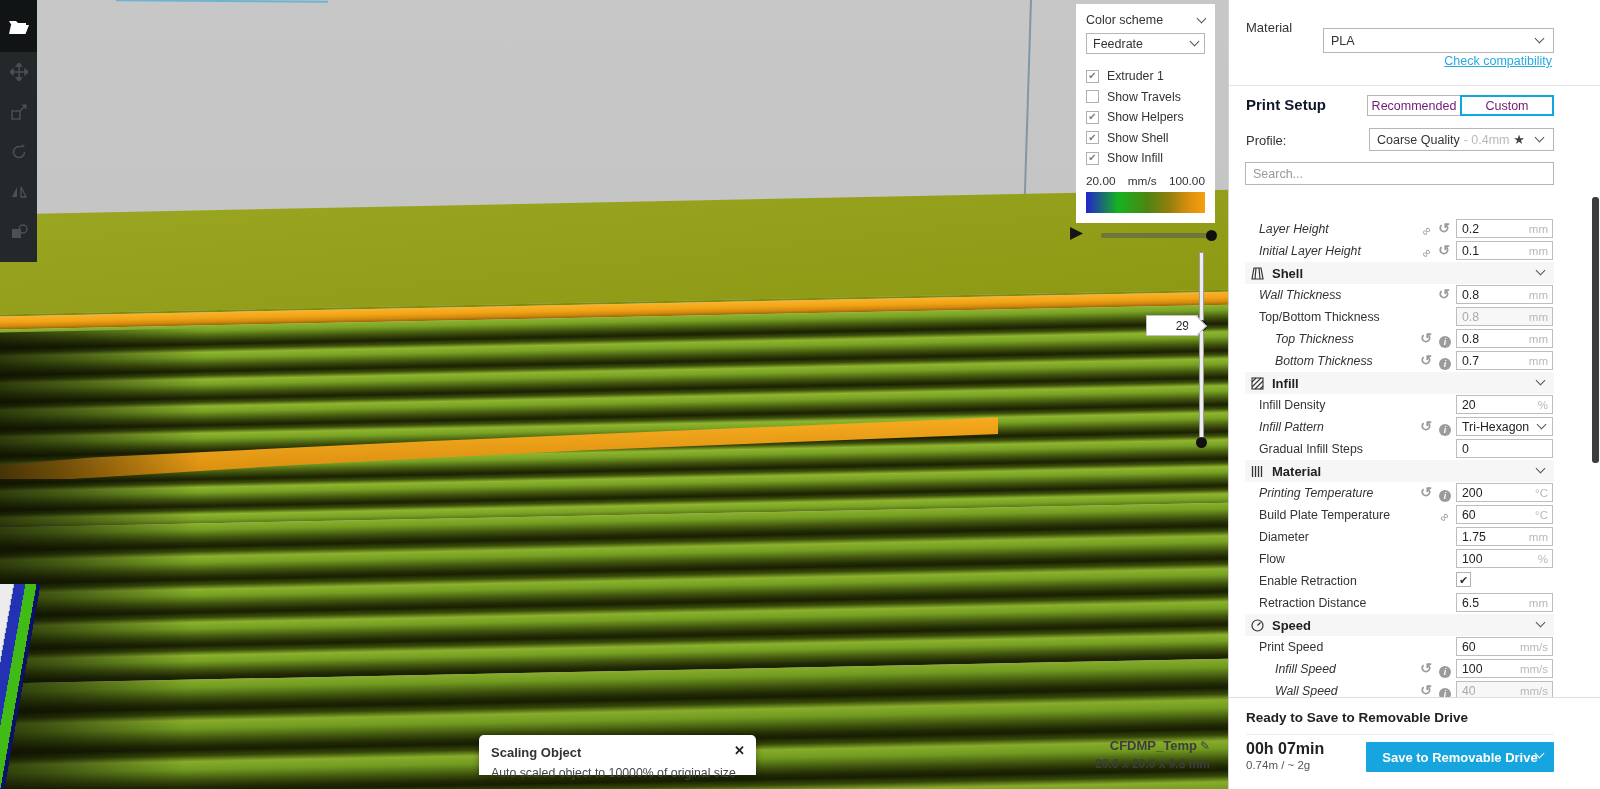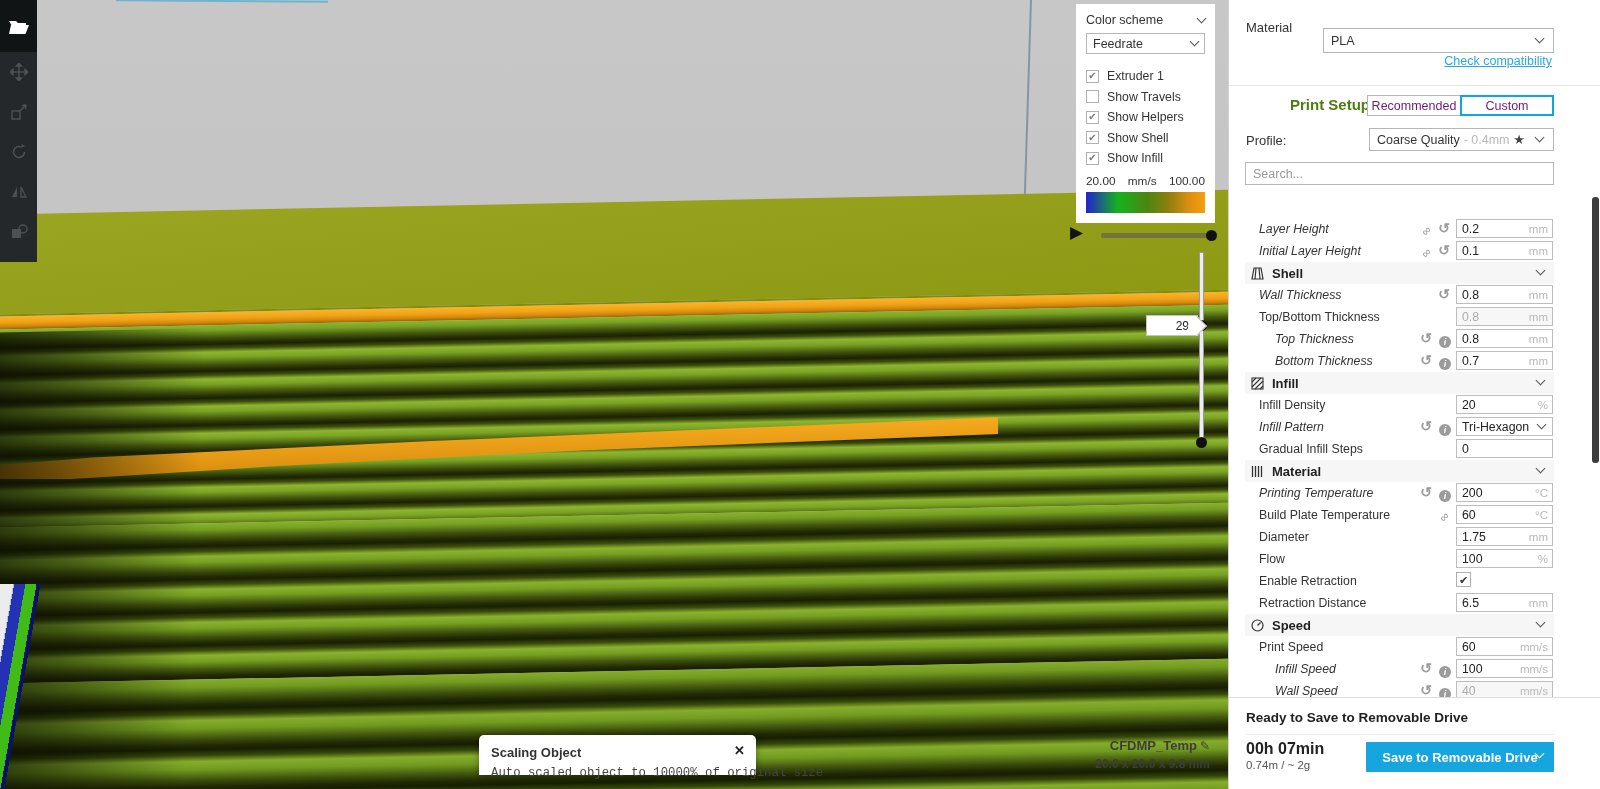--- a/index.html
+++ b/index.html
@@ -62,31 +62,31 @@
   .lp-label{font-size:12.3px;color:#333;white-space:nowrap;}
   .lp-legend{display:flex;justify-content:space-between;margin-top:5px;font-size:11.8px;color:#333;}
   .lp-gradient{margin-top:4px;height:21px;
      background:linear-gradient(90deg,#2222cf 0%,#15b31e 27%,#4f8412 52%,#937f0d 70%,#d88f10 86%,#f89e0e 100%);}
 
   
   #toast{position:absolute;left:479px;top:735px;width:277px;height:40px;background:#fff;border-radius:5px 5px 0 0;
      box-shadow:0 1px 7px rgba(0,0,0,.35);padding:10px 12px;}
   .toast-title{font-size:13px;font-weight:bold;color:#333;}
   .toast-close{position:absolute;right:11px;top:8px;font-size:13px;font-weight:bold;color:#222;cursor:pointer;}
-  .toast-body{font-size:12.3px;color:#444;margin-top:6px;white-space:nowrap;font-family:Liberation Mono, monospace;}
+  .toast-body{font-size:12.3px;color:#444;margin-top:6px;white-space:nowrap;}
 
   
   #sidebar{position:absolute;left:1228px;top:0;width:372px;height:789px;background:#fff;border-left:1px solid #d2d2d2;}
   .sb-label{position:absolute;font-size:13px;color:#333;}
   .sb-select{position:absolute;border:1px solid #b6b6b6;background:#fff;display:flex;align-items:center;font-size:12.5px;color:#333;padding-left:7px;}
   .chev{display:inline-block;width:7px;height:7px;border-right:1.6px solid #555;border-bottom:1.6px solid #555;transform:rotate(45deg);margin-top:-4px;}
   .chev-abs{position:absolute;right:10px;top:50%;margin-top:-6px;}
   .link-text{position:absolute;right:48px;top:54px;font-size:12.5px;color:#28a9e2;text-decoration:underline;cursor:pointer;}
   .hdiv{position:absolute;left:0;width:372px;height:1px;background:#e5e5e5;}
-  .ps-title{position:absolute;left:17px;top:96px;font-size:15px;font-weight:bold;color:#4d7c0f;margin-left:44px;}
+  .ps-title{position:absolute;left:17px;top:96px;font-size:15px;font-weight:bold;color:#0f172a;}
   .seg-btn{position:absolute;top:95px;height:21px;background:#fff;border:1px solid #b6b6b6;font-size:12.5px;color:#701a75;
      display:flex;align-items:center;justify-content:center;}
   .seg-active{border:2px solid #0ea7e2;z-index:2;}
   .search-box{position:absolute;left:16px;top:162px;width:309px;height:23px;border:1px solid #b6b6b6;background:#fff;
      font-size:12.5px;color:#333;padding:0 7px;outline:none;}
   .search-box::placeholder{color:#999;}
 
   #settings-list{position:absolute;left:0;top:196px;width:372px;height:501px;overflow:hidden;}
   .shead{position:absolute;left:16px;width:309px;height:22px;background:#f6f6f6;display:flex;align-items:center;}
   .shead .sicon{margin:0 8px 0 6px;display:flex;}

